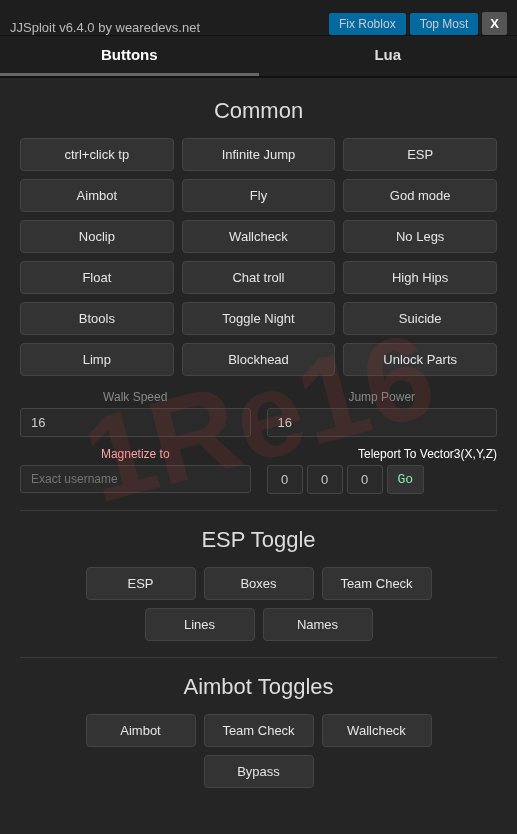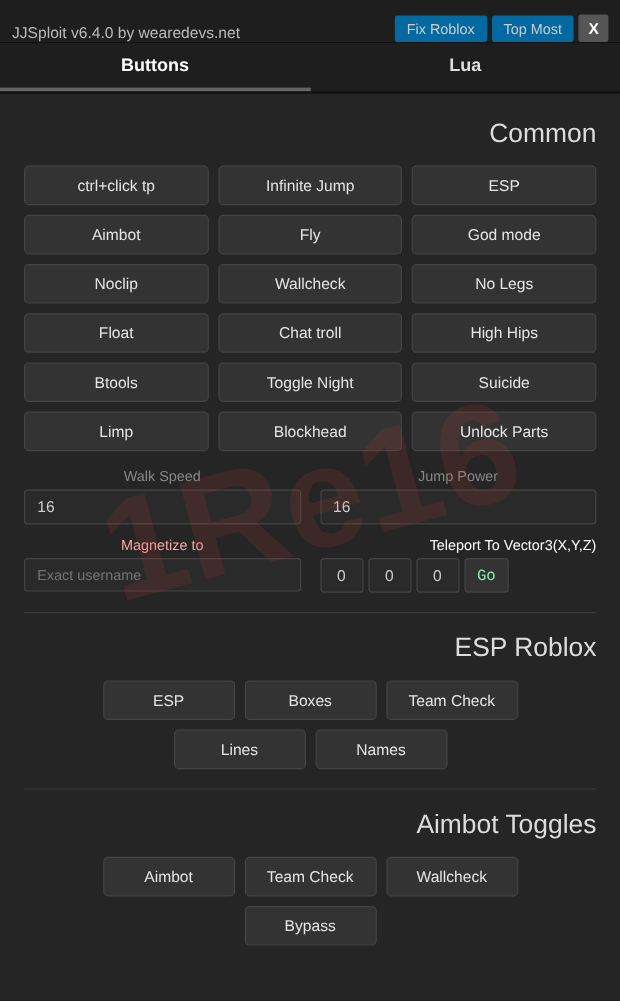--- a/index.html
+++ b/index.html
@@ -111,21 +111,21 @@
     }
 
     
     .main-content {
       padding: 12px 20px 20px;
       flex: 1;
       overflow-y: auto;
     }
 
     .section-title {
-      text-align: right;
+      text-align: center;
       font-size: 22px;
       color: #ddd;
       margin-bottom: 14px;
       margin-top: 8px;
     }
 
     .btn-grid {
       display: grid;
       grid-template-columns: repeat(3, 1fr);
       gap: 8px;
@@ -360,21 +360,21 @@
           <input class="tp-input" type="text" value="0" style="">
           <input class="tp-input" type="text" value="0" style="">
           <button class="go-btn">Go</button>
         </div>
       </div>
     </div>
 
     <div class="divider"></div>
 
     <div class="esp-section">
-      <div class="section-title">ESP Roblox</div>
+      <div class="section-title">ESP Toggle</div>
       <div class="btn-grid-center">
         <button class="game-btn">ESP</button>
         <button class="game-btn">Boxes</button>
         <button class="game-btn">Team Check</button>
       </div>
       <div class="btn-grid-center">
         <button class="game-btn">Lines</button>
         <button class="game-btn">Names</button>
       </div>
     </div>

